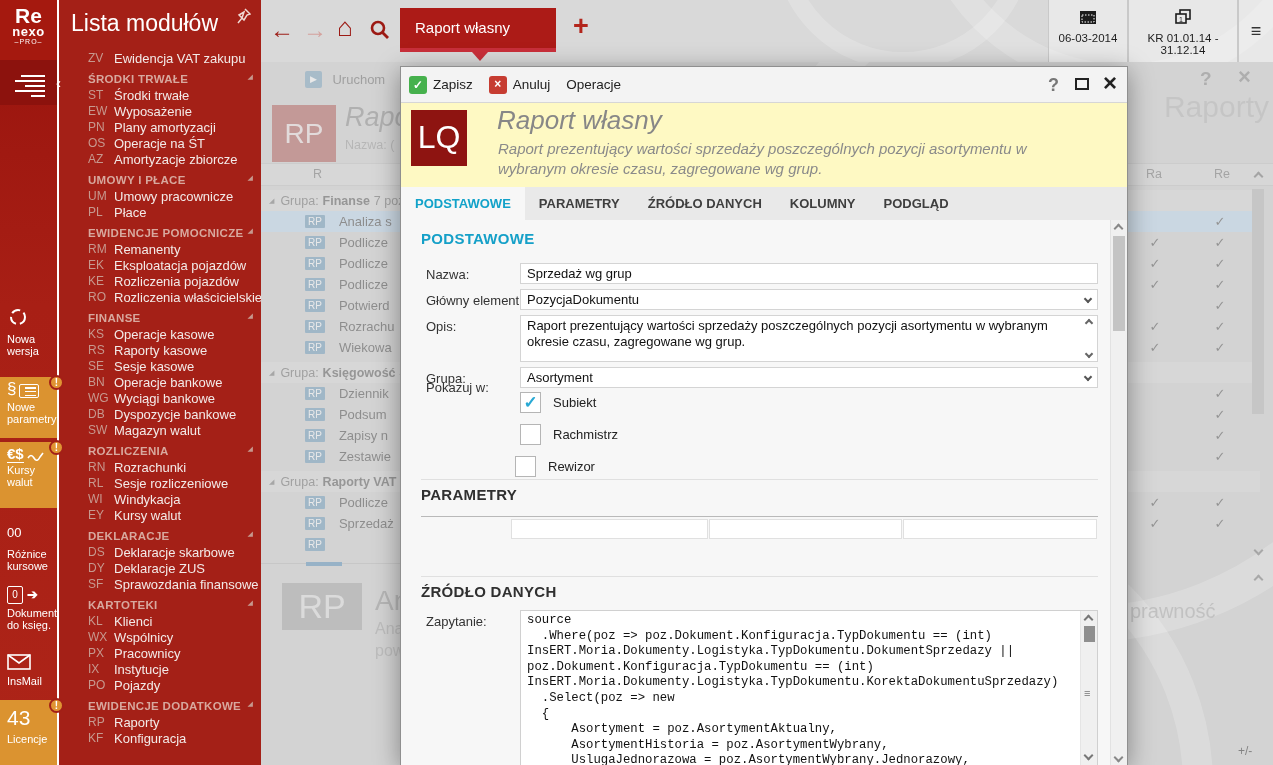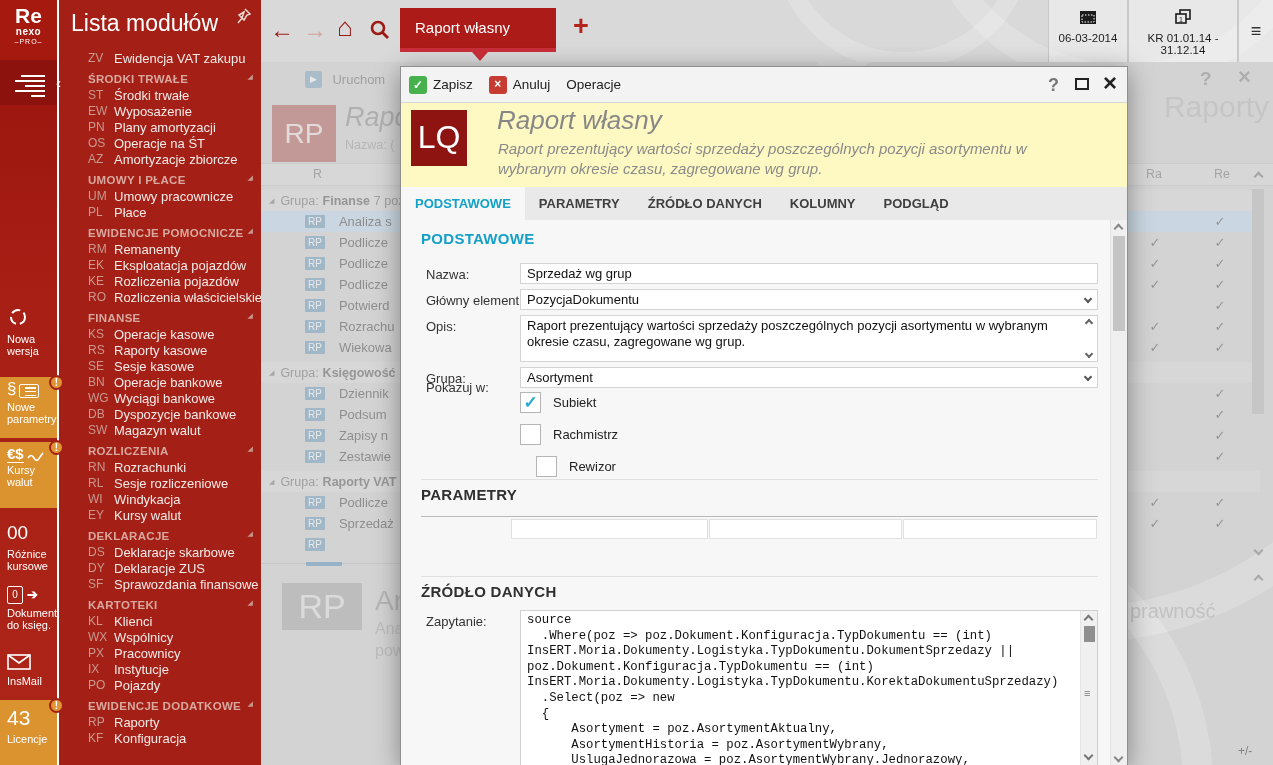--- a/index.html
+++ b/index.html
@@ -6,21 +6,21 @@
   html,body { width:1273px; height:765px; overflow:hidden; }
   body { font-family:"Liberation Sans", sans-serif; }
   #root { position:relative; width:1273px; height:765px; background:#d6d6d6; overflow:hidden; }
 
   
   .strip { position:absolute; left:0; top:0; width:57px; height:765px;
            background:linear-gradient(180deg,#98130d,#a81f15 40%,#ad2418); z-index:30; }
   .logo { position:absolute; left:0; top:0; width:57px; height:60px; background:#a5190f;
           color:#fff; text-align:center; padding-top:6px; }
   .logo .l1 { font-size:21px; font-weight:bold; line-height:20px; }
-  .logo .l2 { font-size:10px; font-weight:bold; line-height:11px; letter-spacing:.5px; }
+  .logo .l2 { font-size:13px; font-weight:bold; line-height:11px; letter-spacing:.5px; }
   .logo .l3 { font-size:7px; line-height:9px; letter-spacing:1px; }
   .burger { position:absolute; left:0; top:60px; width:57px; height:45px; background:#8c120d; }
   .blines { position:absolute; right:12px; top:12px; width:30px; }
   .blines i { display:block; background:#fff; height:2.5px; margin:2.6px 0 0 auto; }
   .blines i:nth-child(1){width:24px}.blines i:nth-child(2){width:30px}
   .blines i:nth-child(3){width:20px}.blines i:nth-child(4){width:30px}.blines i:nth-child(5){width:14px}
   .bchev { position:absolute; right:-4px; top:14px; color:#fff; font-size:15px; font-weight:bold; z-index:40;}
   .sblock { position:absolute; left:0; width:57px; color:#fff; padding:6px 0 0 7px; font-size:11px; line-height:12px; }
   .sblock.orange { background:#db9330; }
   .sblock .num { font-size:21px; font-weight:300; line-height:24px; }
@@ -202,21 +202,21 @@
     <div class="sblock orange" style="top:440px;height:68px;border-top:2px solid #a32017;">
       <span class="badge">!</span>
       <span style="font-size:15px;font-weight:bold;border-bottom:1.5px solid #fff;">€$</span>
       <svg width="18" height="12" viewBox="0 0 18 12" style="vertical-align:bottom">
         <path d="M1 9 q3 -5 6 0 q3 5 6 -1 l3 -4" fill="none" stroke="#fff" stroke-width="1.6"></path>
       </svg>
       <div class="lbl">Kursy walut</div>
     </div>
 
     <div class="sblock" style="top:515px;height:60px;">
-      <div class="num" style="font-size:19px">00</div>
+      <div class="num" style="font-size:13px">00</div>
       <div class="lbl">Różnice kursowe</div>
     </div>
 
     <div class="sblock" style="top:580px;height:58px;">
       <span class="icon-doc">0</span><span class="icon-doc-arrow">➔</span>
       <div class="lbl">Dokument do księg.</div>
     </div>
 
     <div class="sblock" style="top:648px;height:46px;">
       <svg width="24" height="16" viewBox="0 0 24 16">
@@ -741,21 +741,21 @@
         <div class="flabel" style="top:160px;">Pokazuj w:</div>
         <div style="position:absolute;left:0;top:172px;width:710px;">
             <div class="chkrow" style="position:relative;left:119px;margin-bottom:11px;">
             <span class="chk"><span class="mark">✓</span></span>
             <span class="chklabel">Subiekt</span>
           </div>
             <div class="chkrow" style="position:relative;left:119px;margin-bottom:11px;">
             <span class="chk"><span class="mark"></span></span>
             <span class="chklabel">Rachmistrz</span>
           </div>
-            <div class="chkrow" style="position:relative;left:135px;margin-bottom:11px;">
+            <div class="chkrow" style="position:relative;left:114px;margin-bottom:11px;">
             <span class="chk"><span class="mark"></span></span>
             <span class="chklabel">Rewizor</span>
           </div>
           </div>
 
         <div class="hr" style="top:259px;"></div>
         <div class="h-dark" style="top:266px;">PARAMETRY</div>
 
         <div class="ptable" style="top:292px;">
           <div class="pthead">

